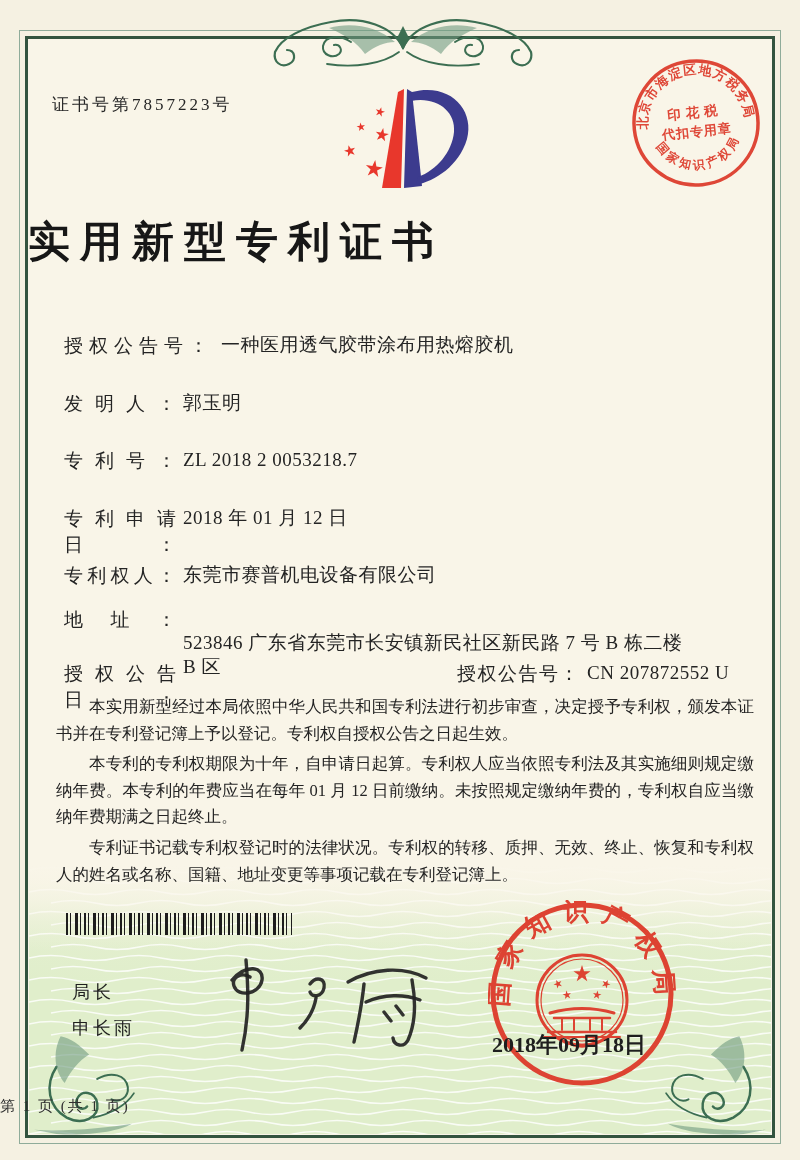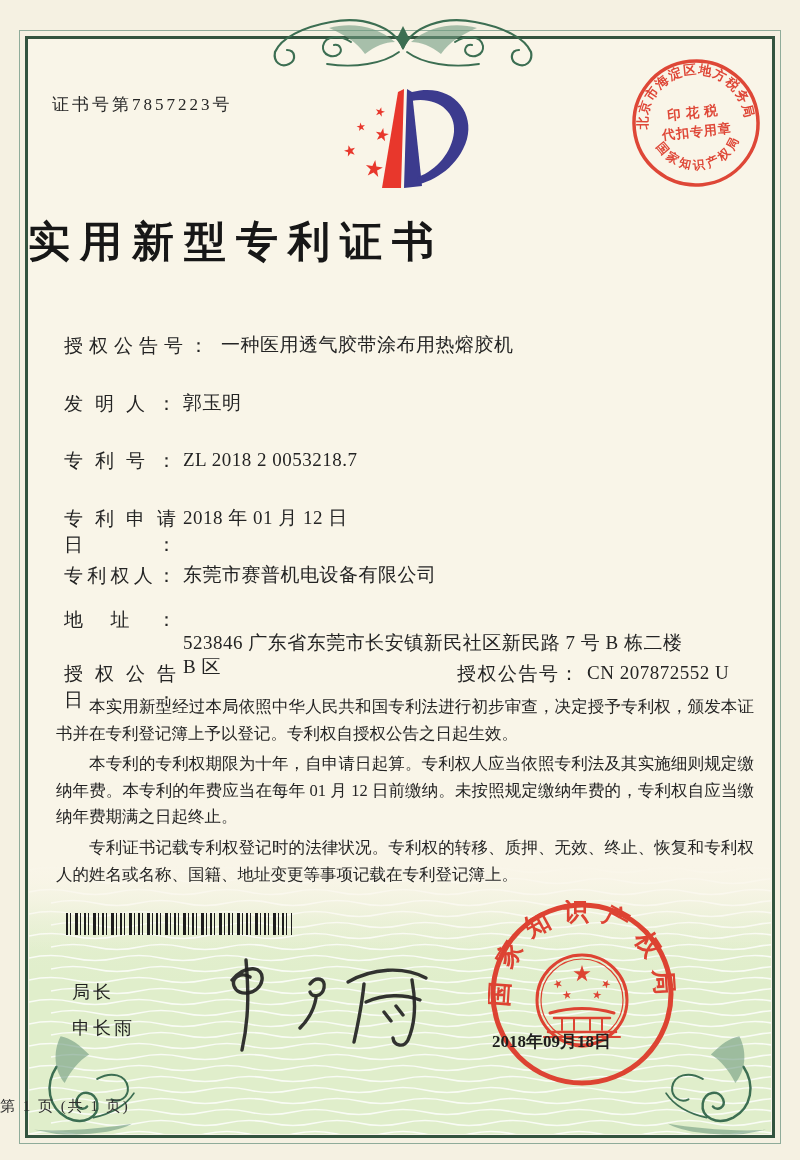--- a/index.html
+++ b/index.html
@@ -37,21 +37,21 @@
   .body-text{position:absolute;left:52px;top:690px;width:706px;font-size:16.5px;line-height:26.6px;
          text-align:justify;color:#242424;}
   .body-text p{margin:4px;text-indent:2em;}
   .barcode{position:absolute;left:66px;top:913px;width:226px;height:22px;background:
      repeating-linear-gradient(90deg,#1d1d1d 0 2px,transparent 2px 4px,#1d1d1d 4px 5px,transparent 5px 9px,
      #1d1d1d 9px 12px,transparent 12px 14px,#1d1d1d 14px 15px,transparent 15px 18px);}
   .director-title{position:absolute;left:72px;top:980px;font-size:18px;letter-spacing:3px;color:#1f1f1f;}
   .director-name{position:absolute;left:72px;top:1016px;font-size:18px;letter-spacing:3px;color:#1f1f1f;}
   .signature{position:absolute;left:188px;top:950px;width:262px;height:110px;}
   .office-seal-wrap{position:absolute;left:488px;top:900px;width:188px;height:188px;opacity:.95;}
-  .seal-date{position:absolute;left:492px;top:1030px;font-size:17px;font-weight:bold;color:#1e1e1e;white-space:nowrap;}
+  .seal-date{position:absolute;left:492px;top:1030px;font-size:22px;font-weight:bold;color:#1e1e1e;white-space:nowrap;}
   .page-footer{position:absolute;left:0;top:1097px;width:100%;font-size:15px;
          letter-spacing:2px;color:#2f2f2f;}
   .red-stroke{stroke:var(--seal-red);fill:none;stroke-linecap:round;}
   .red-fill{fill:var(--seal-red);}
   .sealtxt{fill:var(--seal-red);font-weight:bold;font-family:"Liberation Serif","DejaVu Serif",serif;}
   .orn-stroke{stroke:var(--orn-green);fill:none;stroke-linecap:round;}
   .orn-fill{fill:#6f9b80;opacity:.6;}
   .sig-stroke{stroke:#222;fill:none;stroke-width:3.4;stroke-linecap:round;opacity:.92;}
   .wave{stroke:#ffffff;fill:none;stroke-width:1.6;opacity:.8;}
 </style>

